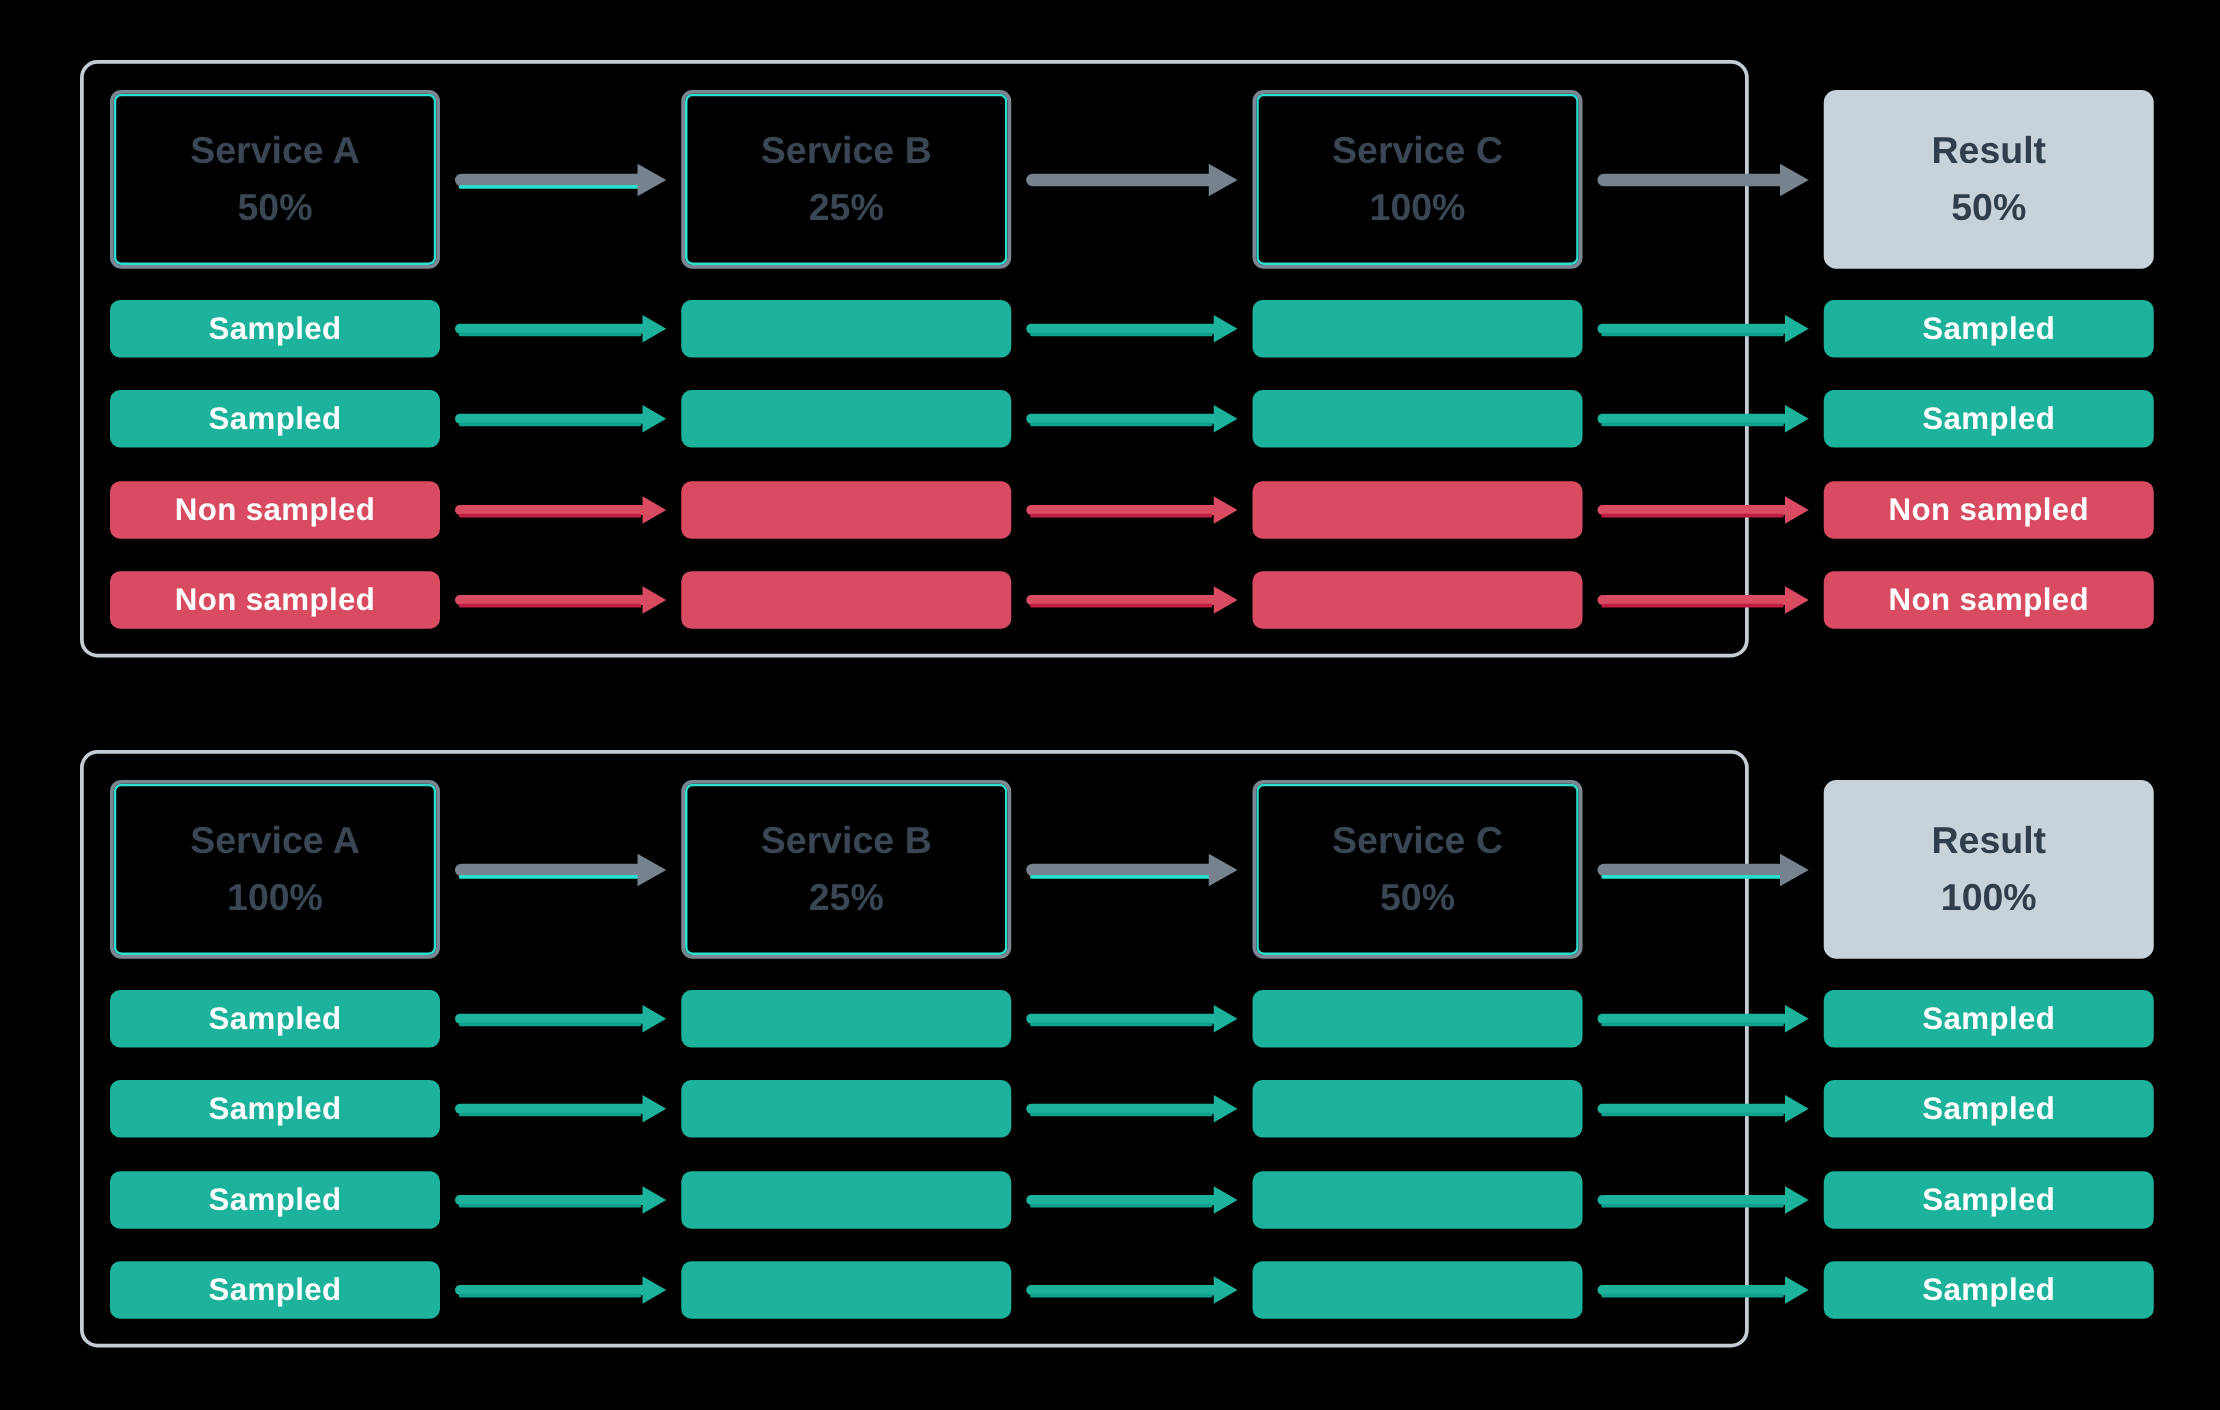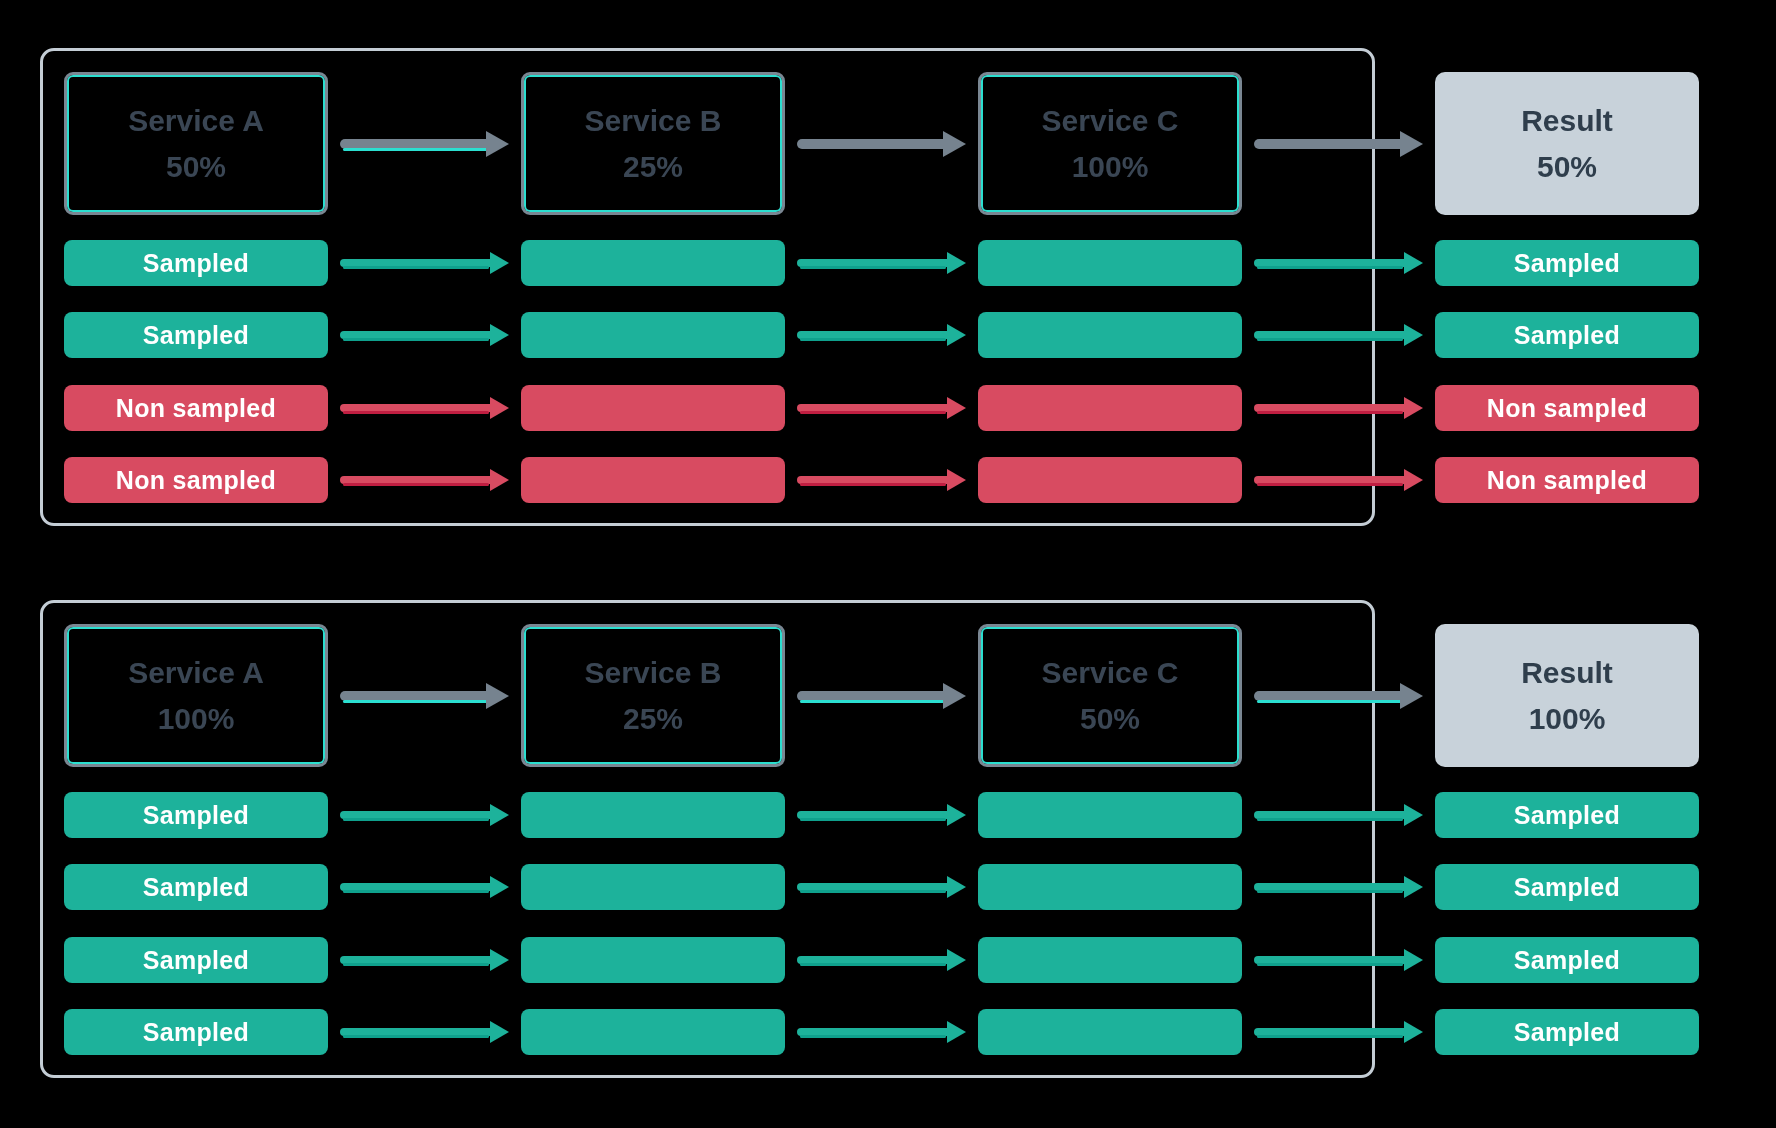--- a/index.html
+++ b/index.html
@@ -1,21 +1,21 @@
 <!DOCTYPE html>
 <html><head>
 <meta charset="utf-8">
 <style>
   html,body{margin:0;padding:0;background:#000;}
   #canvas{
     position:relative;width:1776px;height:1128px;background:var(--bg,#000);
     font-family:"Liberation Sans",sans-serif;overflow:hidden;
   }
   .panel{
-    position:absolute;left:40px;width:1335px;height:478px;
+    position:absolute;left:64px;width:1335px;height:478px;
     border:3px solid var(--panel-border);border-radius:14px;box-sizing:border-box;
     background:transparent;
   }
   .svc{
     position:absolute;width:264px;height:143px;box-sizing:border-box;
     border:3px solid var(--box-border);border-radius:9px;
     box-shadow:inset 0 0 0 2px var(--box-accent);
     display:flex;flex-direction:column;align-items:center;justify-content:center;
     color:var(--svc-text);font-weight:bold;font-size:30px;line-height:46px;
   }

